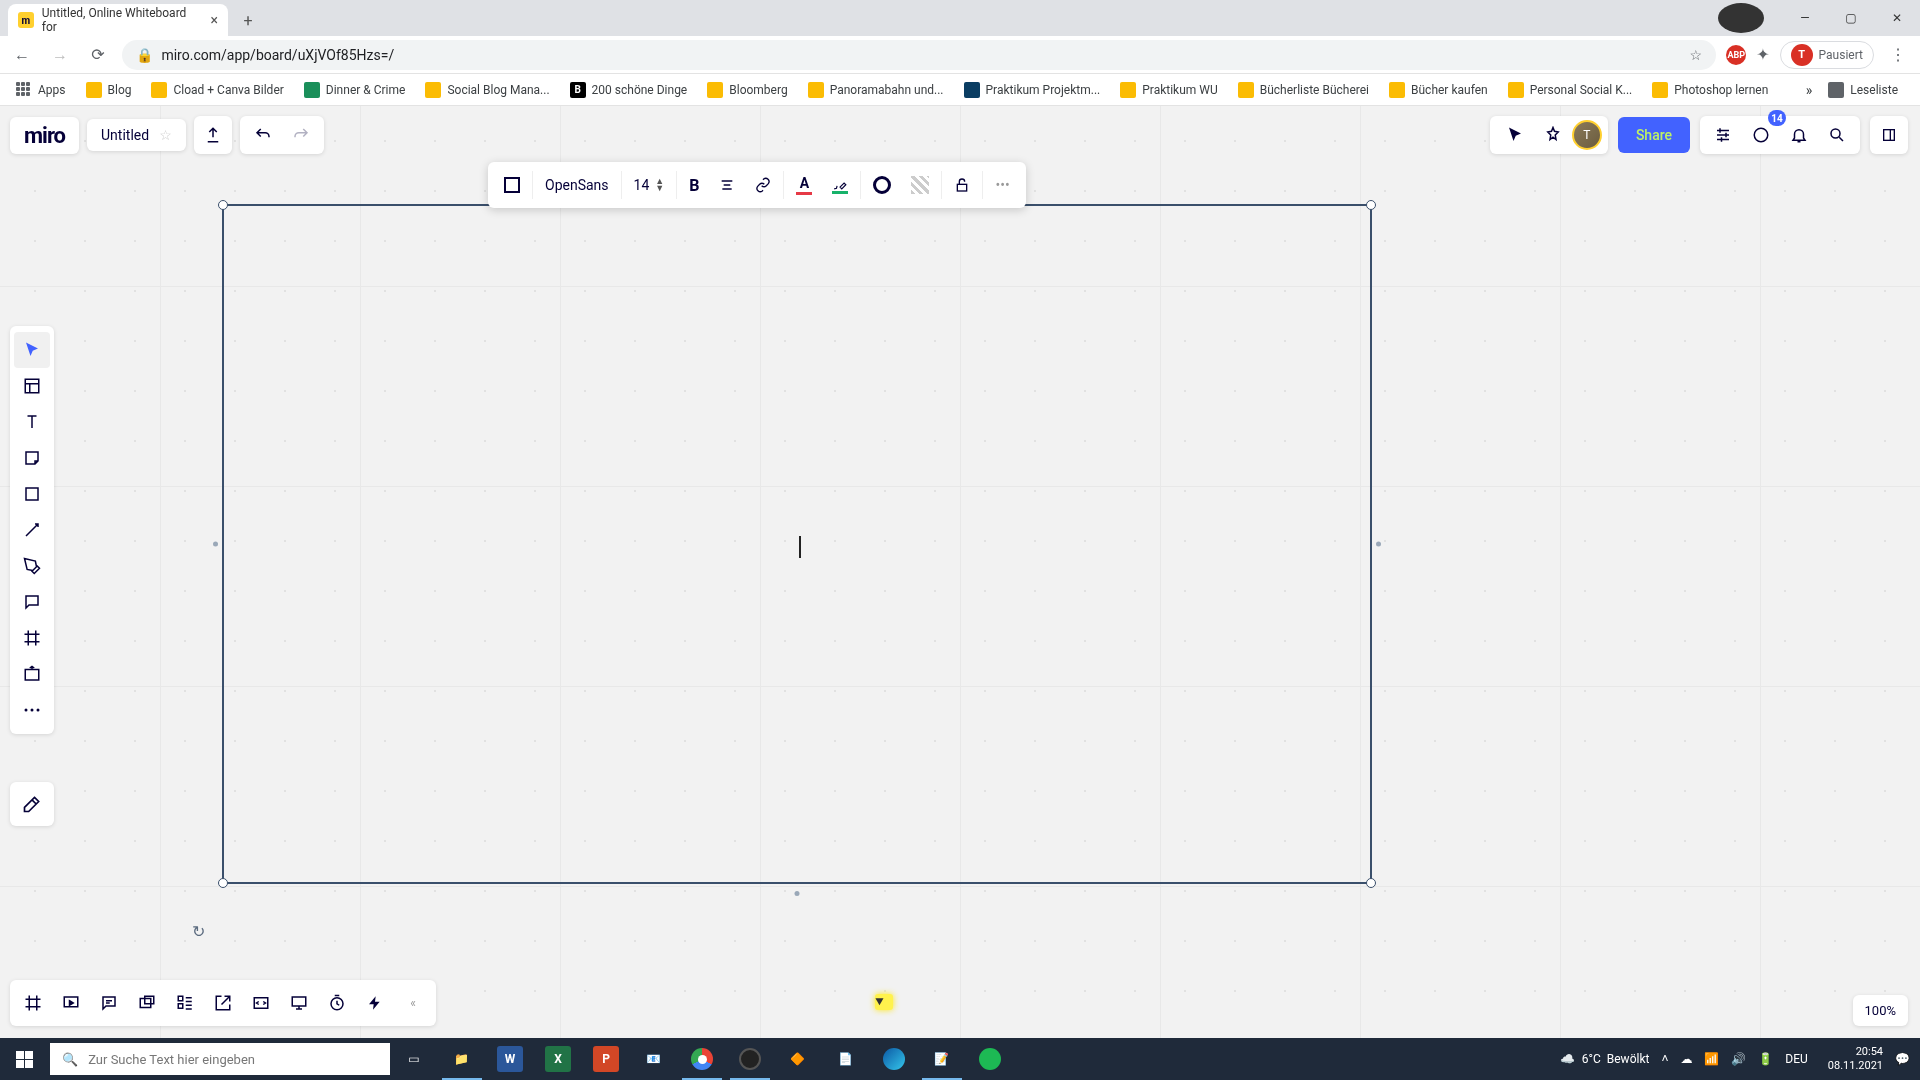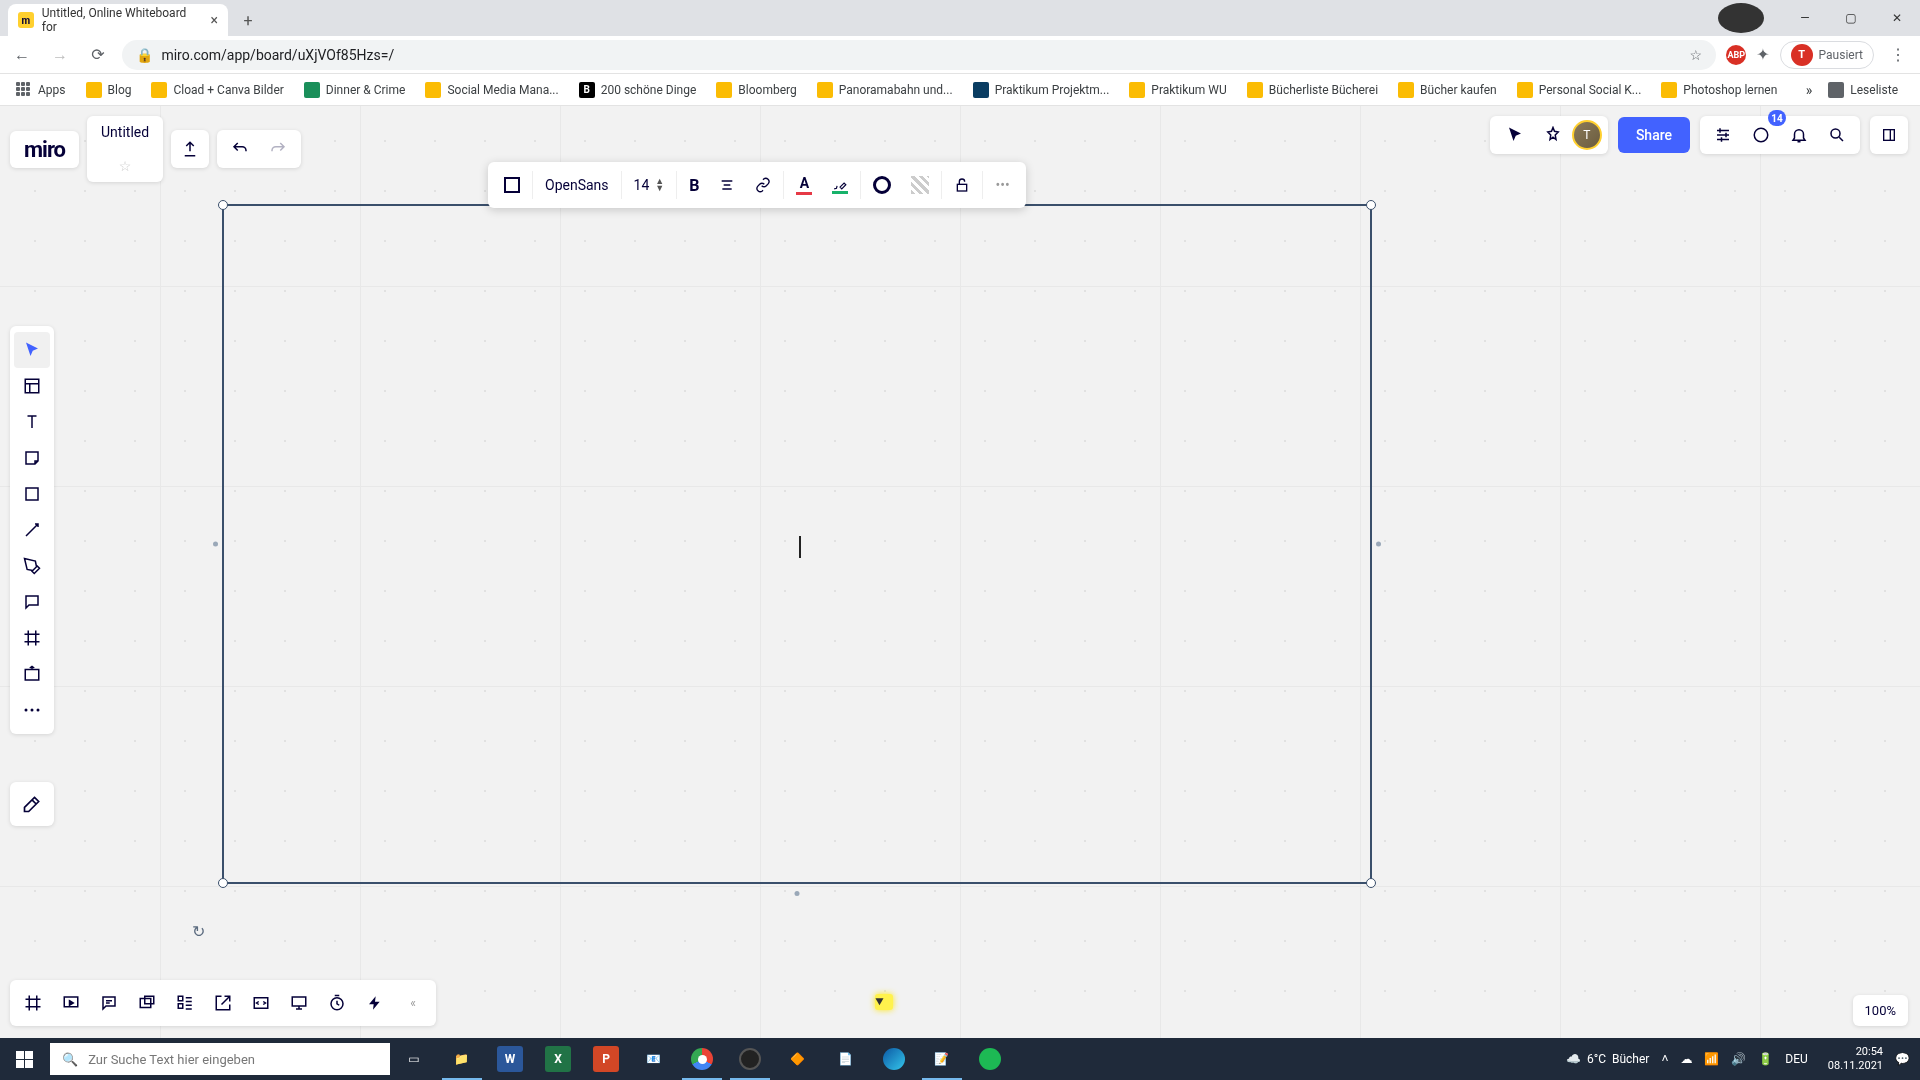--- a/index.html
+++ b/index.html
@@ -32,27 +32,27 @@
 .bm-overflow { margin-left:auto; display:flex; align-items:center; gap:8px; padding-right:6px;}
 
 
 .app { flex:1; position:relative; background:#f2f2f2; }
 .grid-bg { position:absolute; inset:0; background-image: linear-gradient(#e8e8e8 1px, transparent 1px), linear-gradient(90deg, #e8e8e8 1px, transparent 1px); background-size: 200px 200px; background-position: -40px -20px;}
 .dot-bg { position:absolute; inset:0; background-image: radial-gradient(#d6d6d6 1px, transparent 1px); background-size: 50px 50px; background-position: 10px 10px; opacity:0.6;}
 
 .topbar-left { position:absolute; top:10px; left:10px; display:flex; gap:8px; align-items:center;}
 .card { background:#fff; border-radius:6px; box-shadow:0 1px 4px rgba(0,0,0,0.12); display:flex; align-items:center; }
 .logo { padding:6px 14px; font-family: Georgia, serif; font-weight:bold; font-size:22px; color:#050038; letter-spacing:-1px;}
-.title-card { padding:8px 14px; gap:18px; font-size:14px; color:#050038;flex-direction:column;}
+.title-card { padding:8px 14px; gap:10px; font-size:14px; color:#050038;}
 .star { color:#ccc; font-size:14px;}
 .icon-btn { width:38px; height:38px; display:flex; align-items:center; justify-content:center; cursor:pointer; color:#050038; font-size:16px;}
 .undo-card { padding:0 4px;}
 
 .topbar-right { position:absolute; top:10px; right:12px; display:flex; gap:10px; align-items:center;}
-.share-btn { background:#4262ff; color:#ffffff; border:none; height:36px; padding:0 18px; border-radius:6px; font-size:14px; font-weight:500; cursor:pointer;}
+.share-btn { background:#4262ff; color:#bef264; border:none; height:36px; padding:0 18px; border-radius:6px; font-size:14px; font-weight:500; cursor:pointer;}
 .avatar-y { width:30px;height:30px;border-radius:50%;background:linear-gradient(135deg,#8a7a5a,#6b5c3e);border:2px solid #ffd02f;display:flex;align-items:center;justify-content:center;color:#fff;font-size:12px;}
 .badge-rel { position:relative;}
 .badge-rel .count { position:absolute; top:-6px; right:-6px; background:#4262ff;color:#fff;font-size:10px;border-radius:9px;min-width:18px;height:16px;display:flex;align-items:center;justify-content:center;padding:0 3px;font-weight:bold;}
 
 
 .left-tools { position:absolute; left:10px; top:220px; width:44px; background:#fff; border-radius:6px; box-shadow:0 1px 4px rgba(0,0,0,0.12); display:flex; flex-direction:column; align-items:center; padding:6px 0;}
 .tool { width:36px; height:36px; display:flex; align-items:center; justify-content:center; cursor:pointer; color:#050038; border-radius:4px;}
 .tool.active { background:#f0f0f0;}
 .wand-card { position:absolute; left:10px; top:676px; width:44px; height:44px; background:#fff; border-radius:6px; box-shadow:0 1px 4px rgba(0,0,0,0.12); display:flex; align-items:center; justify-content:center; cursor:pointer;}
 
@@ -165,21 +165,21 @@
     <div class="bm">
         <span class="bm-icon"></span>
         <span>Cload + Canva Bilder</span>
       </div>
     <div class="bm">
         <span class="bm-icon" style="background:#1a8f5a;"></span>
         <span>Dinner &amp; Crime</span>
       </div>
     <div class="bm">
         <span class="bm-icon"></span>
-        <span>Social Media Mana...</span>
+        <span>Social Blog Mana...</span>
       </div>
     <div class="bm">
         <span class="bm-icon" style="background:#000;color:#fff;display:flex;align-items:center;justify-content:center;font-size:10px;font-weight:bold;">B</span>
         <span>200 schöne Dinge</span>
       </div>
     <div class="bm">
         <span class="bm-icon"></span>
         <span>Bloomberg</span>
       </div>
     <div class="bm">
@@ -542,21 +542,21 @@
         </div>
       <div class="ti active">📝</div>
       <div class="ti">
           <span style="width:22px;height:22px;border-radius:50%;background:#1db954;"></span>
         </div>
     </div>
     <div class="tray">
       <div class="weather">
         <span>☁️</span>
         <span>6°C</span>
-        <span>Bücher</span>
+        <span>Bewölkt</span>
       </div>
       <span>˄</span>
       <span>☁</span>
       <span>📶</span>
       <span>🔊</span>
       <span>🔋</span>
       <span>DEU</span>
       <div class="clock">
         <div>20:54</div>
         <div>08.11.2021</div>

